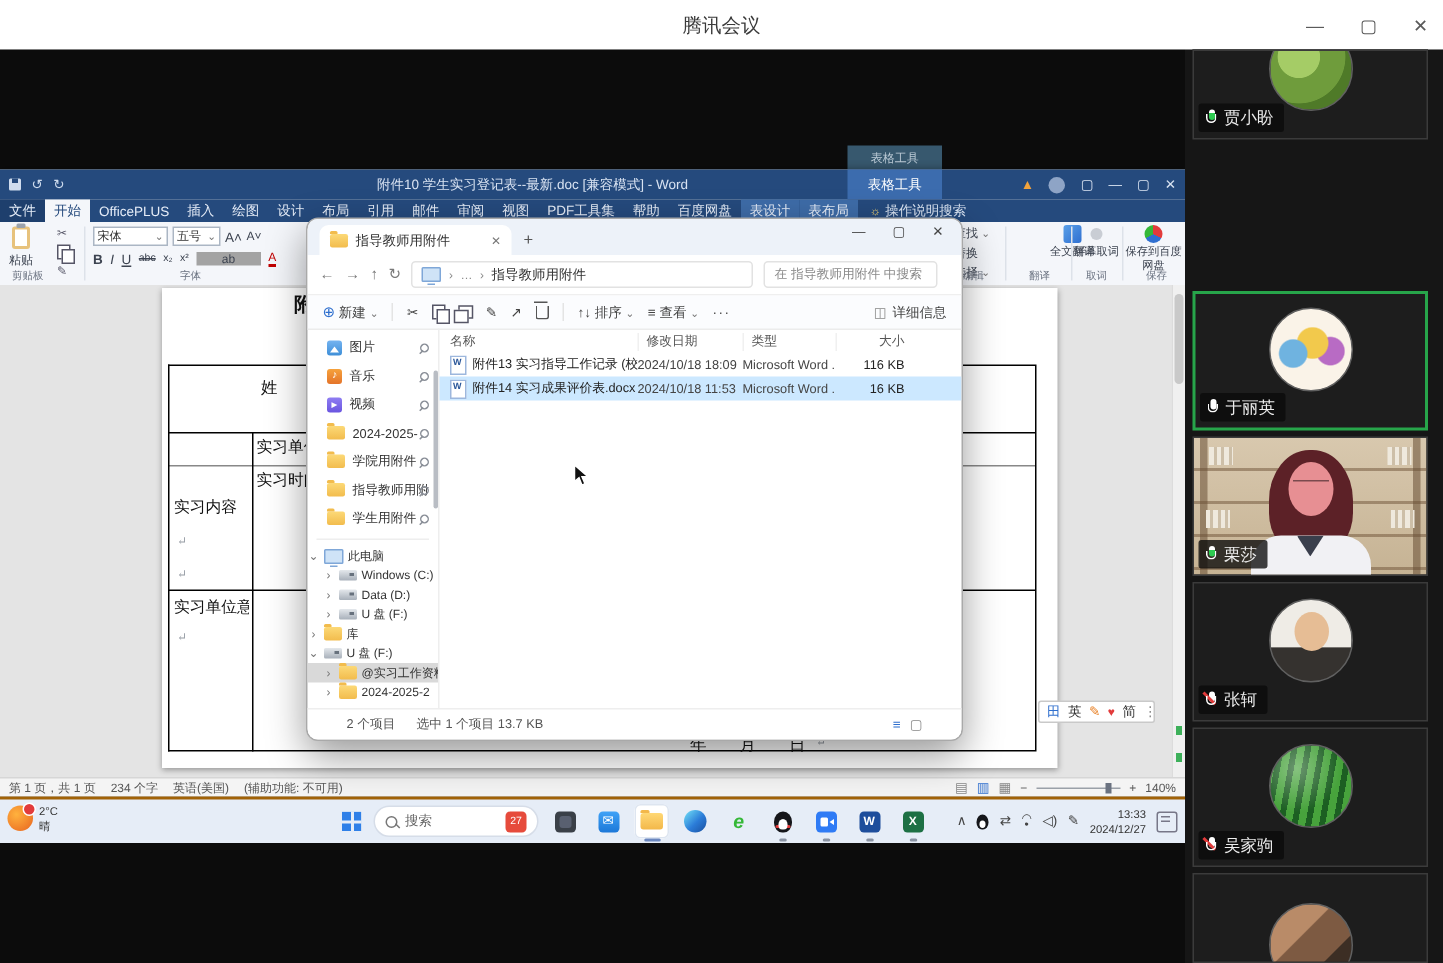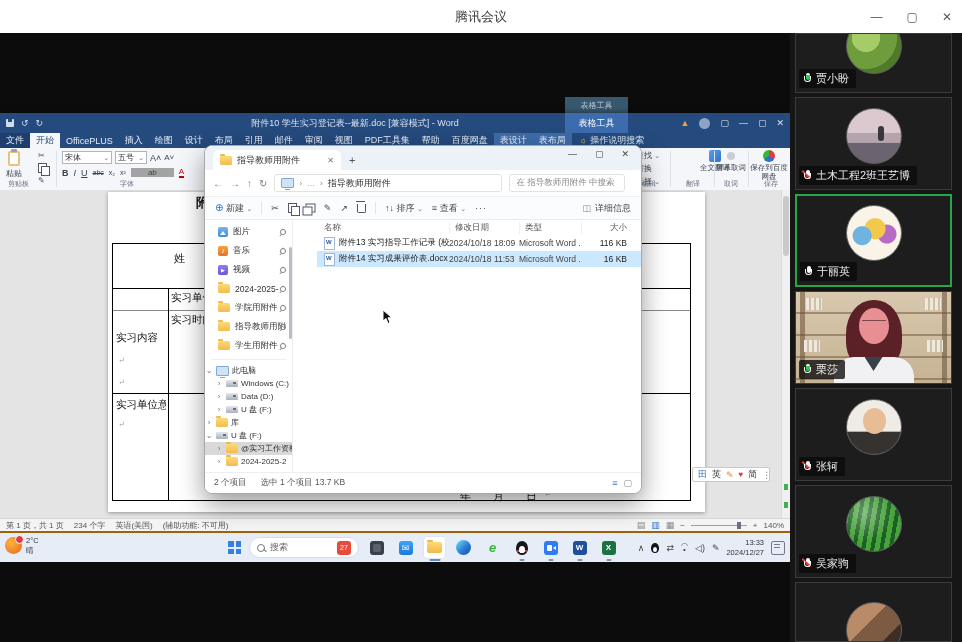--- a/index.html
+++ b/index.html
@@ -83,42 +83,42 @@
             padding:0 6px;box-sizing:border-box;color:#333;}
   .crumb-sep{color:#888;font-size:8px;}
   .ex-search{width:116px;height:18px;border:1px solid #e2e2e2;border-radius:3px;display:flex;align-items:center;
              padding:0 6px;box-sizing:border-box;color:#8a8a8a;white-space:nowrap;overflow:hidden;font-size:8.5px;}
   .ex-cmd{height:22px;display:flex;align-items:center;gap:9px;padding:0 10px;background:#fbfcfe;border-bottom:1px solid #ececec;color:#444;}
   .cmd-sep{width:1px;height:12px;background:#e4e4e4;}
   .cmd-plus{color:#2f6fce;font-size:10px;}
   .cmd-chev{font-size:7px;color:#777;}
   .cmd-more{letter-spacing:1px;}
   .cmd-right{margin-left:auto;display:flex;align-items:center;gap:4px;}
-  .ex-body{position:absolute;left:0;top:73px;right:0;bottom:20px;display:flex;gap:24px;}
+  .ex-body{position:absolute;left:0;top:73px;right:0;bottom:20px;display:flex;}
   .ex-side{width:88px;border-right:1px solid #eee;padding-top:3px;position:relative;overflow:hidden;box-sizing:border-box;}
   .sx{height:19px;display:flex;align-items:center;gap:5px;padding-left:13px;position:relative;white-space:nowrap;font-size:8.5px;}
   .sx .ic-pin{position:absolute;right:6px;}
   .tree-row{height:13px;display:flex;align-items:center;gap:3px;font-size:8px;white-space:nowrap;}
   .tree-row .chev{width:8px;text-align:center;color:#777;font-size:8px;flex:0 0 auto;}
   .tree-row.sel{background:#d9d9d9;}
   .side-sep{height:1px;background:#eee;margin:4px 6px;}
   .side-scroll{position:absolute;right:0;top:28px;width:3px;height:92px;background:#b9bdc4;border-radius:2px;}
   .ex-list{flex:1;position:relative;padding-top:1px;}
   .ex-head{display:flex;height:15px;align-items:center;color:#555;font-size:8.5px;}
   .hc{border-left:1px solid #f0f0f0;padding-left:5px;box-sizing:border-box;}
   .hc:first-child{border-left:none;padding-left:7px;}
   .c-name{width:132px;}.c-date{width:70px;}.c-type{width:62px;}.c-size{width:52px;text-align:right;padding-right:6px;box-sizing:border-box;}
   .ex-row{display:flex;height:16px;align-items:center;font-size:8.5px;color:#222;}
   .ex-row.sel{background:#cce8ff;}
   .ex-row .c-name{display:flex;align-items:center;gap:4px;padding-left:7px;box-sizing:border-box;white-space:nowrap;overflow:hidden;}
   .ex-row .c-date,.ex-row .c-type{color:#444;white-space:nowrap;overflow:hidden;}
   .ic-doc{width:9px;height:11px;background:#fff;border:1px solid #9db7dd;position:relative;flex:0 0 auto;}
   .ic-doc::after{content:"W";position:absolute;left:1px;top:1px;font-size:6px;font-weight:bold;color:#2b579a;}
   .ex-status{position:absolute;left:0;right:0;bottom:0;height:20px;border-top:1px solid #eee;display:flex;align-items:center;
-             gap:14px;padding:0 9px;font-size:8.5px;color:#555;background:#fff;}
+             gap:14px;padding:0 26px;font-size:8.5px;color:#555;background:#fff;}
   .st-right{margin-left:auto;display:flex;gap:6px;align-items:center;}
   .vt{font-size:9px;color:#888;}
   .vt.on{color:#2f6fce;}
   
   .ic-folder{width:12px;height:9px;background:linear-gradient(#fcd977,#f2bc4d);border-radius:1.5px;position:relative;display:inline-block;flex:0 0 auto;}
   .ic-folder::before{content:"";position:absolute;top:-2px;left:0;width:5px;height:2px;background:#f2bc4d;border-radius:1px 1px 0 0;}
   .ic-pic{width:10px;height:10px;border-radius:2px;background:linear-gradient(#74b3f0,#3f8fd8);position:relative;display:inline-block;}
   .ic-pic::after{content:"";position:absolute;left:2px;bottom:2px;border-left:3px solid transparent;border-right:3px solid transparent;border-bottom:4px solid #fff;}
   .ic-music{width:10px;height:10px;border-radius:2px;background:linear-gradient(#f6a23c,#e4742a);color:#fff;font-size:7px;
             text-align:center;line-height:10px;display:inline-block;}
@@ -646,29 +646,20 @@
   <div class="panel">
 
     <div class="tile" style="top:0;height:60px;">
       <div class="av av1" style="top:-16px;"></div>
       <div class="pill">
         <span class="mic level"></span>
         <span>贾小盼</span>
       </div>
     </div>
 
-    <div class="tile" style="top:64px;height:93px;">
-      <div class="av av2" style="top:10px;"></div>
-      <div class="pill">
-        <span class="mic">
-            <span class="slash"></span>
-          </span>
-        <span>土木工程2班王艺博</span>
-      </div>
-    </div>
 
     <div class="tile active" style="top:161px;height:93px;">
       <div class="av av3" style="top:9px;"></div>
       <div class="pill">
         <span class="mic"></span>
         <span>于丽英</span>
       </div>
     </div>
 
     <div class="tile" style="top:258px;height:93px;">

